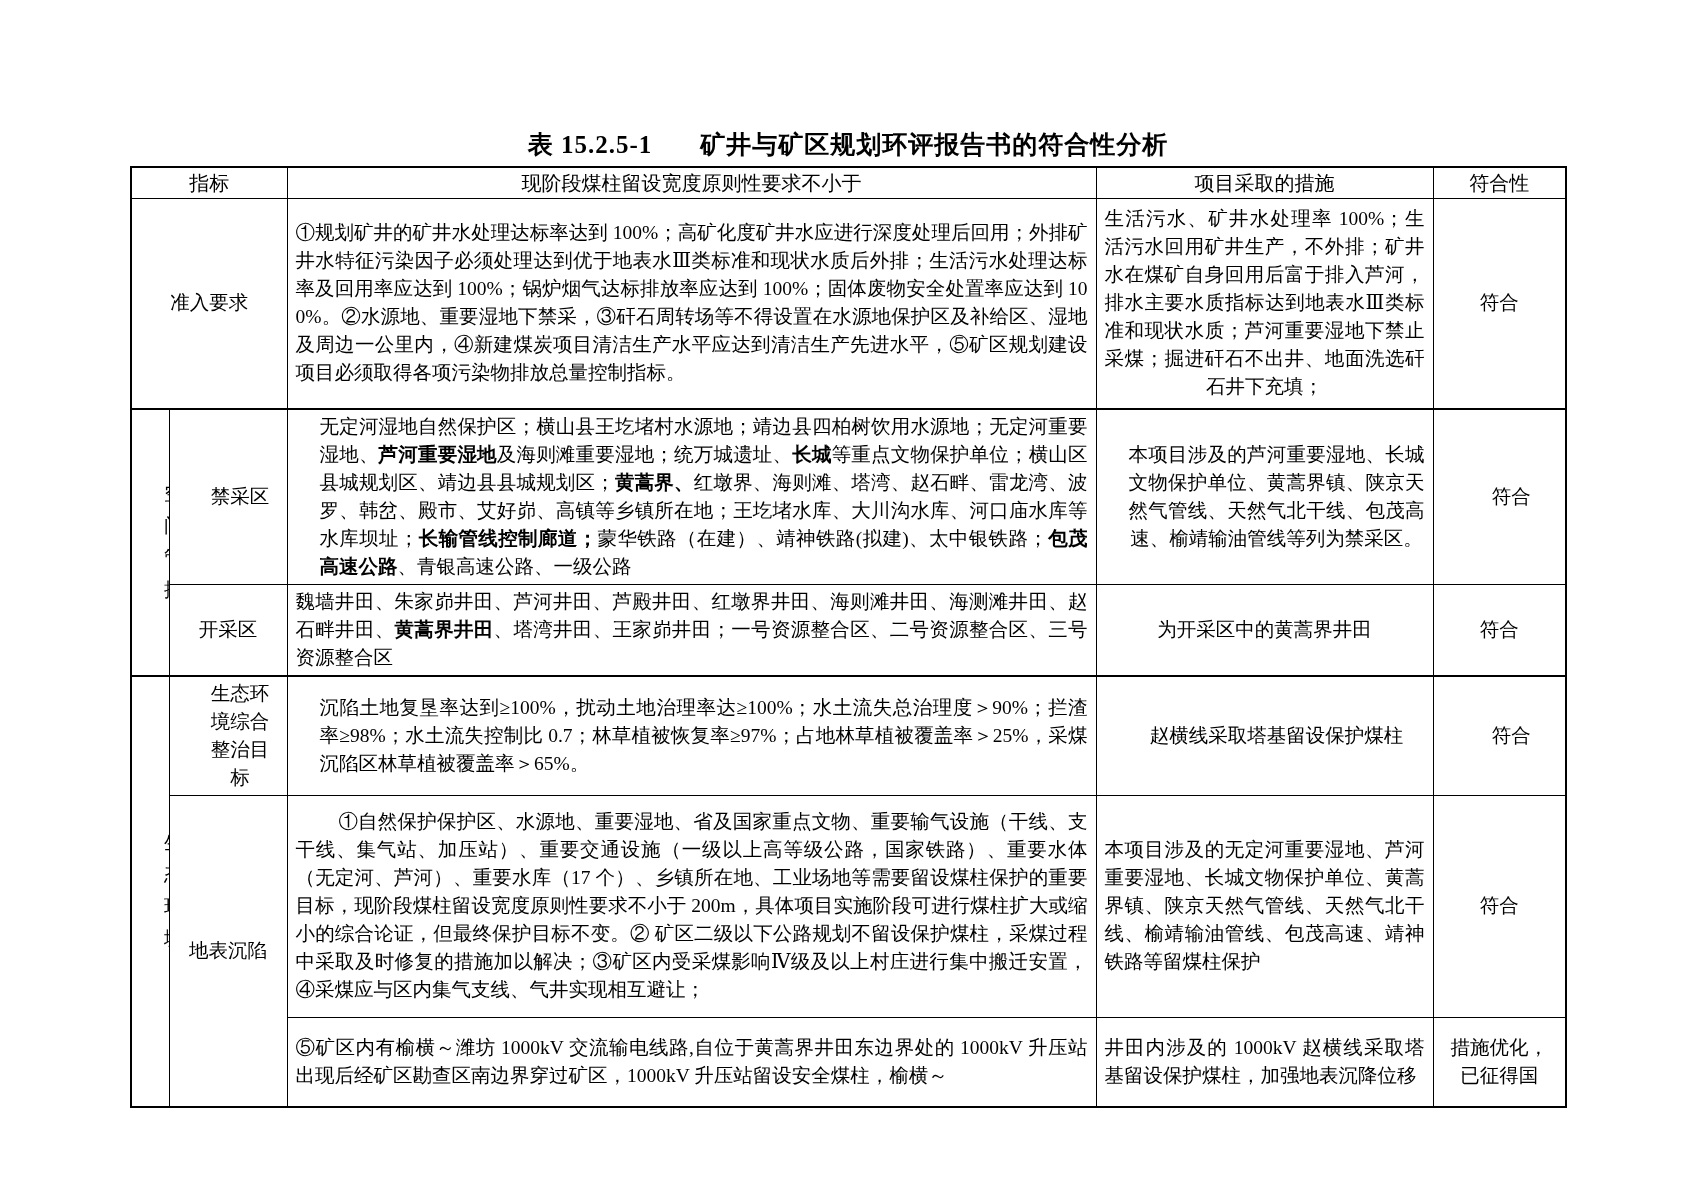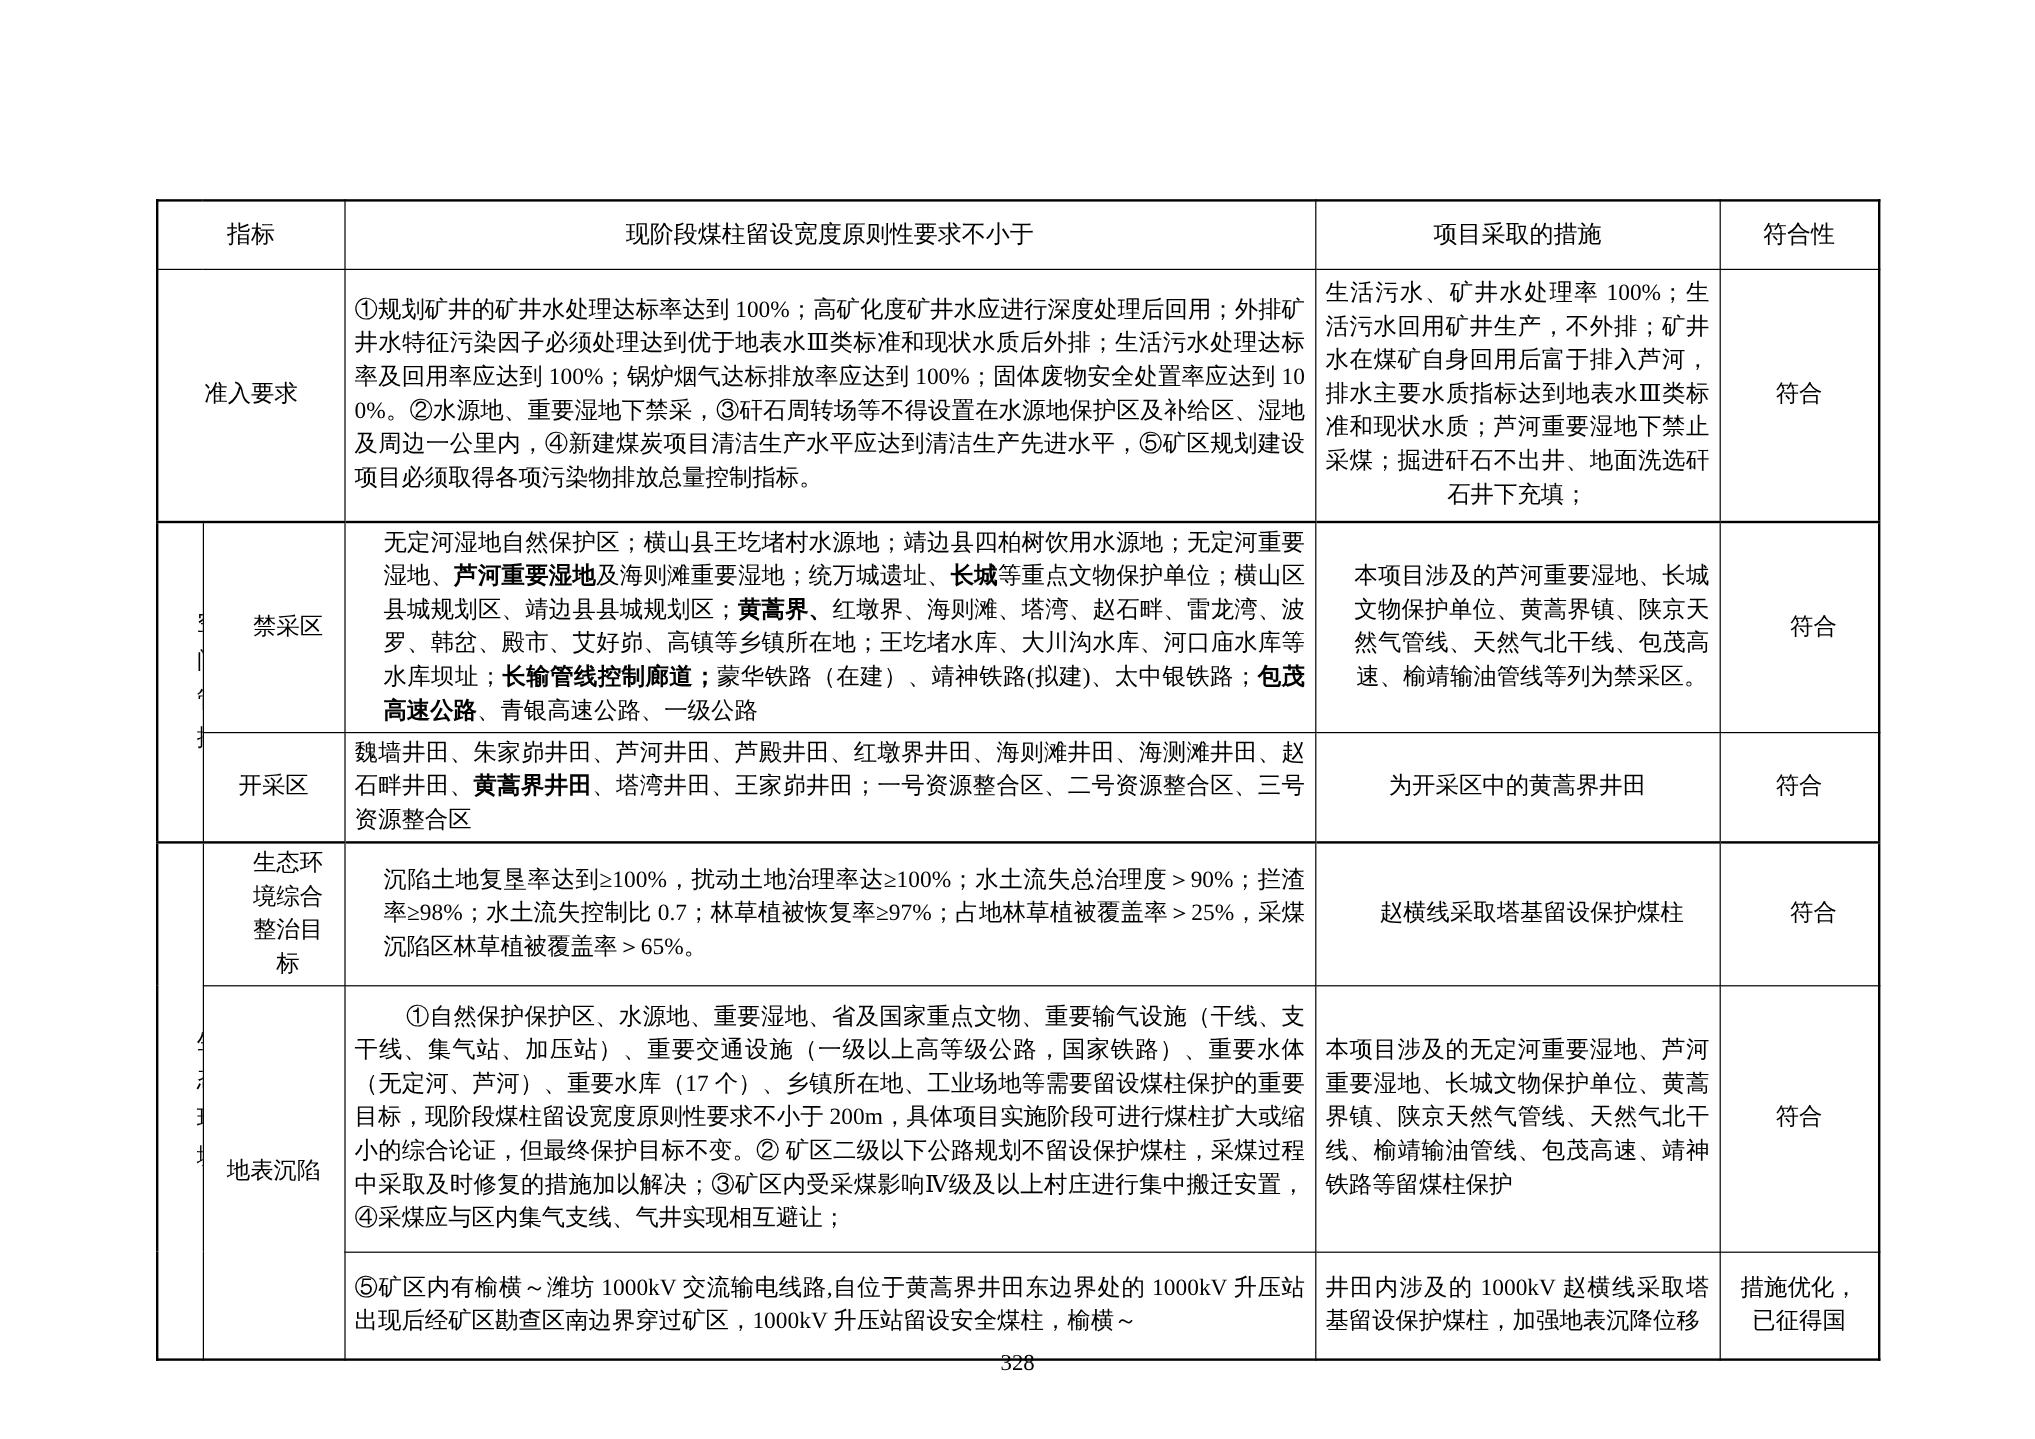--- a/index.html
+++ b/index.html
@@ -25,41 +25,44 @@
   }
   td{
     border:1px solid #000;
     font-size:19.5px;line-height:28px;
     padding:3px 8px;
     vertical-align:middle;
     word-break:break-all;
     overflow:hidden;
   }
   tr.gsep td{border-top:2px solid #000;padding-left:32px;}
-  .hd{text-align:center;font-size:20px;padding:14px 4px;}
+  .hd{text-align:center;font-size:20px;padding:1px 4px;}
   .c-center{text-align:center;}
   .c-just{text-align:justify;text-justify:inter-character;}
   .c-just-cl{text-align:justify;text-justify:inter-character;text-align-last:center;}
   .indent1 .rich{display:block;text-indent:2.2em;}
   .vlabel{
     width:1.1em;margin:0 auto;
     text-align:left;line-height:1.65;
     word-break:break-all;
   }
   .b{font-weight:bold;}
   .page-number{
     position:absolute;top:1126px;left:0;width:100%;
     text-align:center;font-size:19px;
   }
 </style>
 </head>
 <body>
 
 <div class="page">
 
+  <div class="doc-title">
+    <span>表 15.2.5-1</span><span class="gap"></span><span>矿井与矿区规划环评报告书的符合性分析</span>
+  </div>
 
   <table class="main">
     <colgroup>
       <col style="width:38px">
       <col style="width:118px">
       <col style="width:809px">
       <col style="width:337px">
       <col style="width:133px">
     </colgroup>
 
@@ -115,15 +118,14 @@
     </tr>
 
     <tr style="height:90px;">
       <td class="c-just"><span class="rich"><span>⑤矿区内有榆横～潍坊 1000kV 交流输电线路,自位于黄蒿界井田东边界处的 1000kV 升压站出现后经矿区勘查区南边界穿过矿区，1000kV 升压站留设安全煤柱，榆横～</span></span></td>
       <td class="c-just">井田内涉及的 1000kV 赵横线采取塔基留设保护煤柱，加强地表沉降位移</td>
       <td class="c-center">措施优化，已征得国</td>
     </tr>
   </tbody>
     </table>
 
-  <div class="page-number">328</div>
 
 </div>
 
 </body></html>

